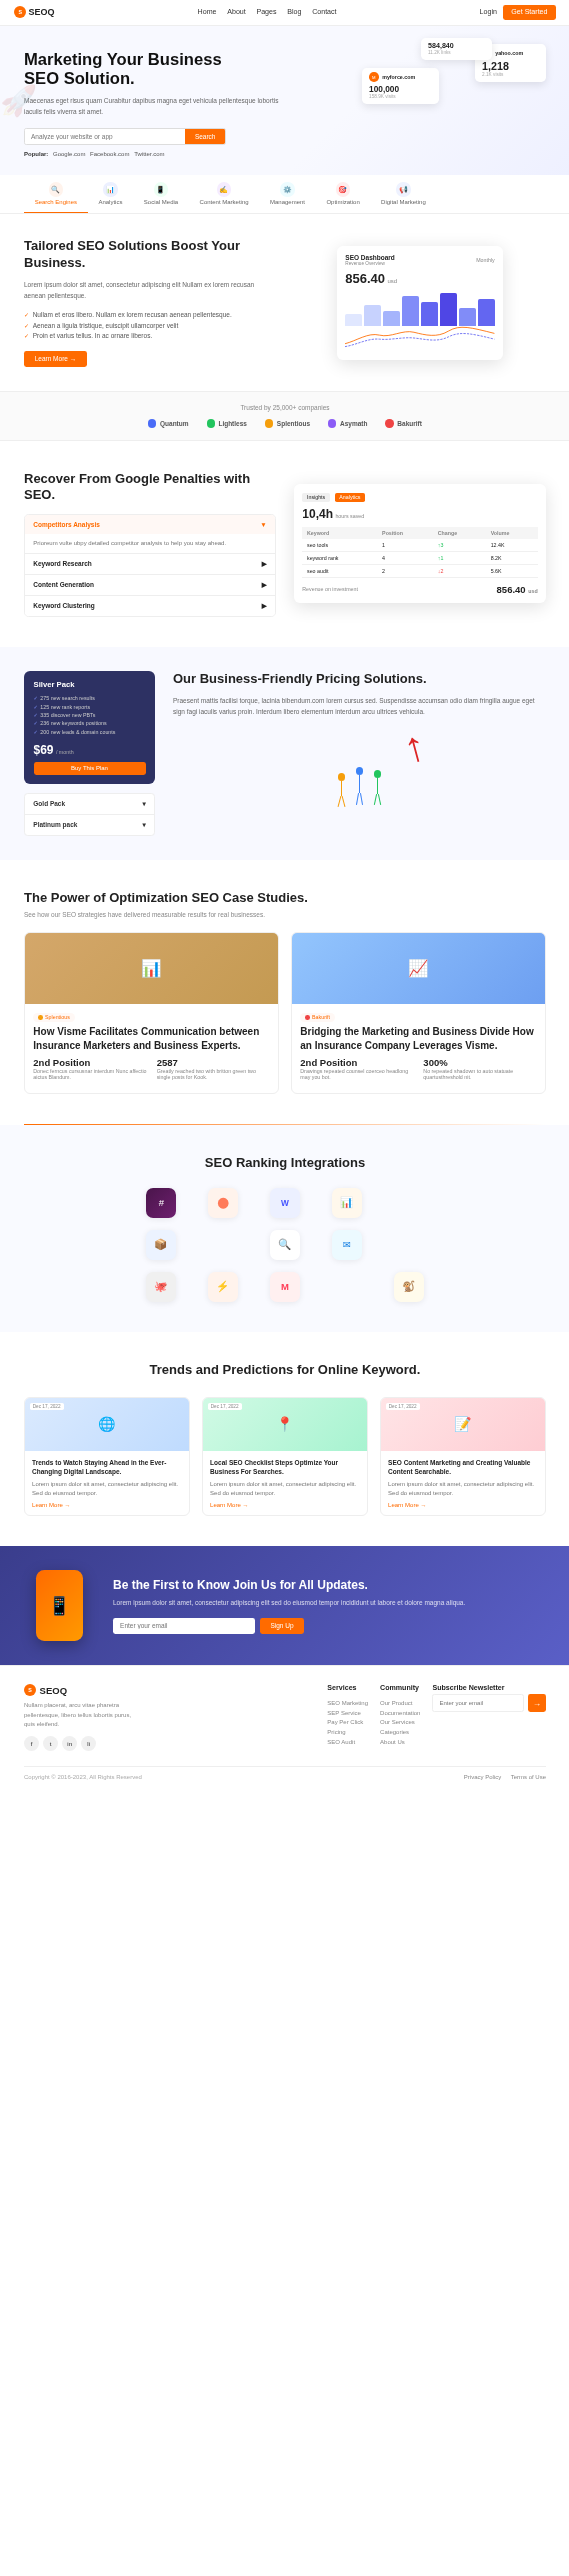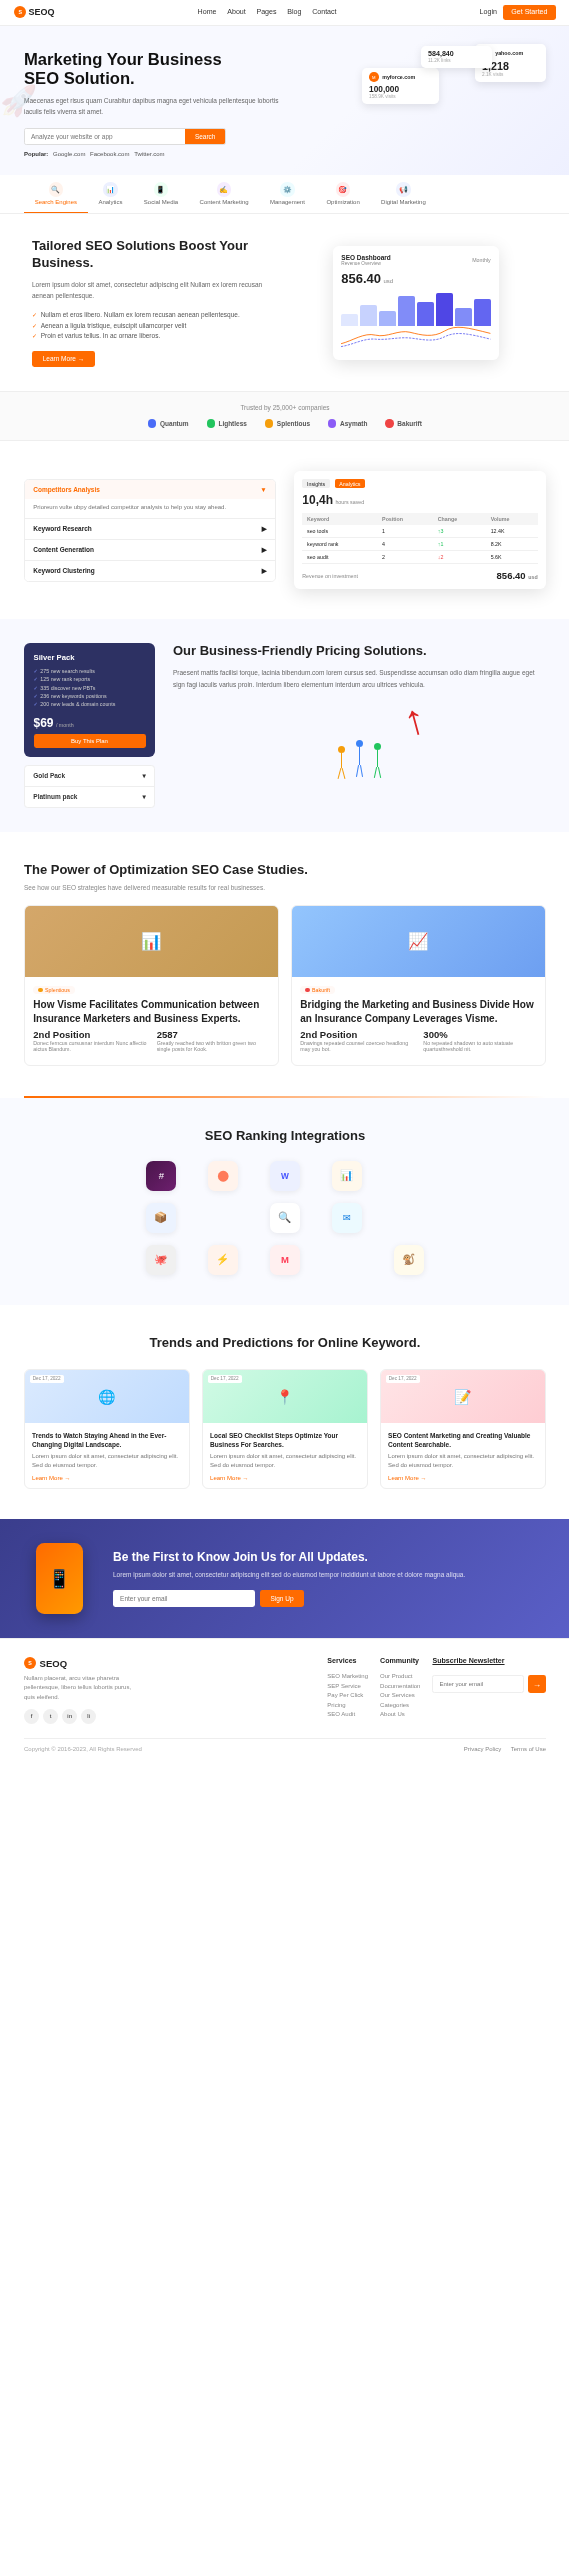--- a/index.html
+++ b/index.html
@@ -62,21 +62,21 @@
     .tab-icon.orange { background: #fff3ec; color: #ff6b00; }
     .tab-icon.blue { background: #ecf0ff; color: #4a6cf7; }
     .tab-icon.green { background: #ecfff4; color: #22c55e; }
     .tab-icon.purple { background: #f5ecff; color: #9333ea; }
     .tab-icon.teal { background: #ecfcff; color: #06b6d4; }
     .tab-icon.red { background: #ffecec; color: #ef4444; }
     .tab-icon.indigo { background: #eef2ff; color: #6366f1; }
 
     
     .feature-section {
-      display: flex; gap: 18px; padding: 24px 32px; align-items: center;
+      display: flex; gap: 18px; padding: 24px 24px; align-items: center;
       background: #fff;
     }
     .feature-left { flex: 1; }
     .feature-left h2 { font-size: 13px; font-weight: 800; line-height: 1.3; margin-bottom: 7.1px; }
     .feature-left p { font-size: 6.5px; color: #666; line-height: 1.7; margin-bottom: 8.3px; }
     .feature-left ul { list-style: none; margin-bottom: 9.5px; }
     .feature-left ul li { font-size: 6.5px; color: #555; padding: 1.8px 0; display: flex; align-items: center; gap: 3.6px; }
     .feature-left ul li::before { content: "✓"; color: #ff6b00; font-size: 6px; }
     .btn-learn { background: #ff6b00; color: #fff; border: none; padding: 4.7px 10.7px; border-radius: 2.4px; font-size: 6.5px; cursor: pointer; }
     .feature-right { flex: 1; display: flex; justify-content: center; align-items: center; }
@@ -193,21 +193,21 @@
     .footer-top { display: flex; gap: 18px; margin-bottom: 14.2px; }
     .footer-brand { width: 119px; flex-shrink: 0; }
     .footer-brand .logo { display: flex; align-items: center; gap: 3.6px; font-weight: 800; font-size: 9.5px; margin-bottom: 4.7px; }
     .footer-brand p { font-size: 6px; color: #888; line-height: 1.6; margin-bottom: 6px; }
     .footer-social { display: flex; gap: 3.6px; }
     .social-btn { width: 15.4px; height: 15.4px; border-radius: 50%; background: #f0f0f0; display: flex; align-items: center; justify-content: center; font-size: 6px; cursor: pointer; }
     .footer-cols { flex: 1; display: flex; gap: 12px; justify-content: flex-end; }
     .footer-col h4 { font-size: 7.1px; font-weight: 700; margin-bottom: 6px; }
     .footer-col ul { list-style: none; }
     .footer-col ul li { font-size: 6px; color: #888; padding: 1.8px 0; cursor: pointer; }
-    .footer-sub-col h4 { font-size: 7.1px; font-weight: 700; margin-bottom: 10px; text-decoration: underline; }
+    .footer-sub-col h4 { font-size: 7.1px; font-weight: 700; margin-bottom: 2px; }
     .footer-newsletter-input { display: flex; gap: 3.6px; }
     .footer-newsletter-input input { padding: 3.6px 6px; border: 0.6px solid #eee; border-radius: 2.4px; font-size: 6px; flex: 1; }
     .footer-newsletter-input button { background: #ff6b00; color: #fff; border: none; width: 16.6px; height: 16.6px; border-radius: 2.4px; cursor: pointer; font-size: 7.1px; }
     .footer-bottom { border-top: 0.6px solid #eee; padding-top: 7.1px; display: flex; justify-content: space-between; align-items: center; }
     .footer-bottom p { font-size: 6px; color: #aaa; }
     .footer-bottom-links { display: flex; gap: 9.5px; }
     .footer-bottom-links a { font-size: 6px; color: #888; text-decoration: none; }
     .line-chart-mini { width: 100%; height: 24px; }
 
     
@@ -265,21 +265,21 @@
       <div class="card-sub">2.1K visits</div>
     </div>
     <div class="float-card float-card-2" style="top:30px;left:12px;width:77px;">
       <div style="display:flex;align-items:center;gap:3.6px;margin-bottom:2.4px;">
         <div style="width:9.5px;height:9.5px;border-radius:50%;background:#ff6b00;display:flex;align-items:center;justify-content:center;color:#fff;font-size:4.2px;">M</div>
         <span style="font-size:5.3px;font-weight:700;">myforce.com</span>
       </div>
       <div class="card-metric" style="font-size:8.3px;">100,000</div>
       <div class="card-sub">158.9K visits</div>
     </div>
-    <div class="float-card" style="top:8px;left:71px;width:71px;">
+    <div class="float-card" style="top:0;left:71px;width:71px;">
       <div class="card-metric" style="font-size:7.1px;">584,840</div>
       <div class="card-sub">11.2K links</div>
     </div>
   </div>
 
   <div style="position:absolute;left:0;top:50%;transform:translateY(-50%);opacity:0.12;font-size:30px;">🚀</div>
 </section>
 
 <div class="services-tabs">
   <div class="tab active">
@@ -377,20 +377,21 @@
     </div>
     <div class="logo-item">
       <div class="logo-dot" style="background:#ef4444;"></div>
       <span>Bakurift</span>
     </div>
   </div>
 </div>
 
 <section class="recover-section">
   <div class="recover-left">
+    <h2>Recover From Google Penalties with SEO.</h2>
     <div class="recover-accordion">
       <div class="accordion-item">
         <div class="accordion-header active">
           <span>Competitors Analysis</span>
           <span>▼</span>
         </div>
         <div class="accordion-body open">Prioreum vulte ubpy detailed competitor analysis to help you stay ahead.</div>
       </div>
       <div class="accordion-item">
         <div class="accordion-header">

